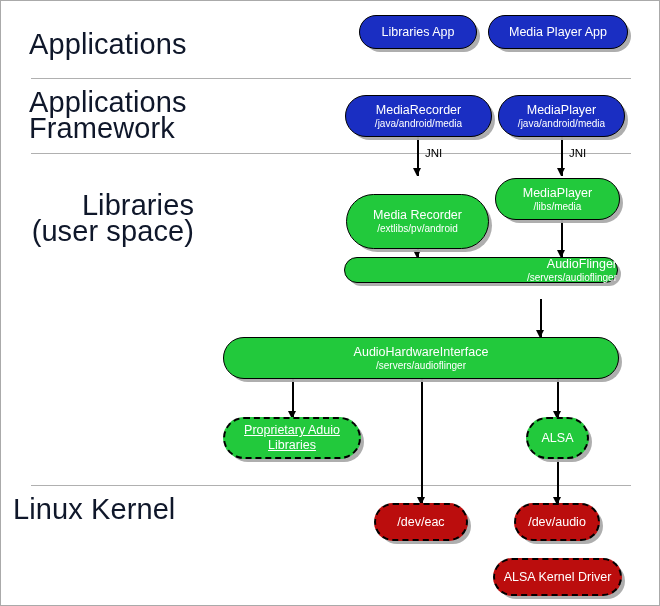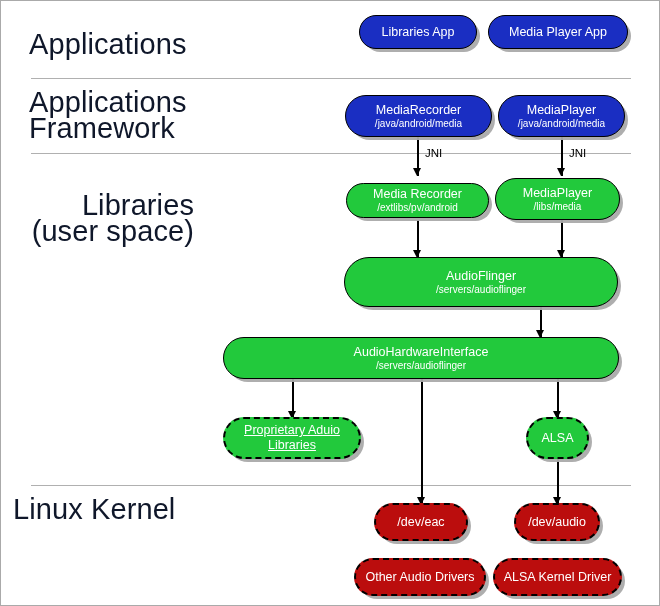--- a/index.html
+++ b/index.html
@@ -157,31 +157,31 @@
   <div class="node blue" style="left:344px; top:94px; width:147px; height:42px;justify-content:center;">
     <span class="title">MediaRecorder</span>
     <span class="sub">/java/android/media</span>
   </div>
 
   <div class="node blue" style="left:497px; top:94px; width:127px; height:42px;">
     <span class="title">MediaPlayer</span>
     <span class="sub">/java/android/media</span>
   </div>
 
-  <div class="node green" style="left:345px; top:182px; width:143px; height:35px;">
+  <div class="node green" style="left:345px; top:193px; width:143px; height:55px;">
     <span class="title">Media Recorder</span>
     <span class="sub">/extlibs/pv/android</span>
   </div>
 
   <div class="node green" style="left:494px; top:177px; width:125px; height:42px;">
     <span class="title">MediaPlayer</span>
     <span class="sub">/libs/media</span>
   </div>
 
-  <div class="node green" style="left:343px; top:256px; width:274px; height:50px;">
+  <div class="node green" style="left:343px; top:256px; width:274px; height:26px;align-items:flex-end;">
     <span class="title">AudioFlinger</span>
     <span class="sub">/servers/audioflinger</span>
   </div>
 
   <div class="node green" style="left:222px; top:336px; width:396px; height:42px;">
     <span class="title">AudioHardwareInterface</span>
     <span class="sub">/servers/audioflinger</span>
   </div>
 
   <div class="node green dashed" style="left:222px; top:416px; width:138px; height:42px;">
@@ -193,21 +193,18 @@
   </div>
 
   <div class="node green dashed" style="left:525px; top:416px; width:63px; height:42px;">
     <span class="title">ALSA</span>
   </div>
 
   <div class="node red dashed" style="left:513px; top:502px; width:86px; height:38px;">
     <span class="title">/dev/audio</span>
   </div>
 
-  <div class="node red dashed" style="left:353px; top:557px; width:132px; height:38px;">
-    <span class="title">Other Audio Drivers</span>
-  </div>
 
   <div class="node red dashed" style="left:492px; top:557px; width:129px; height:38px;">
     <span class="title">ALSA Kernel Driver</span>
   </div>
 
 </div>
 
 </body></html>

